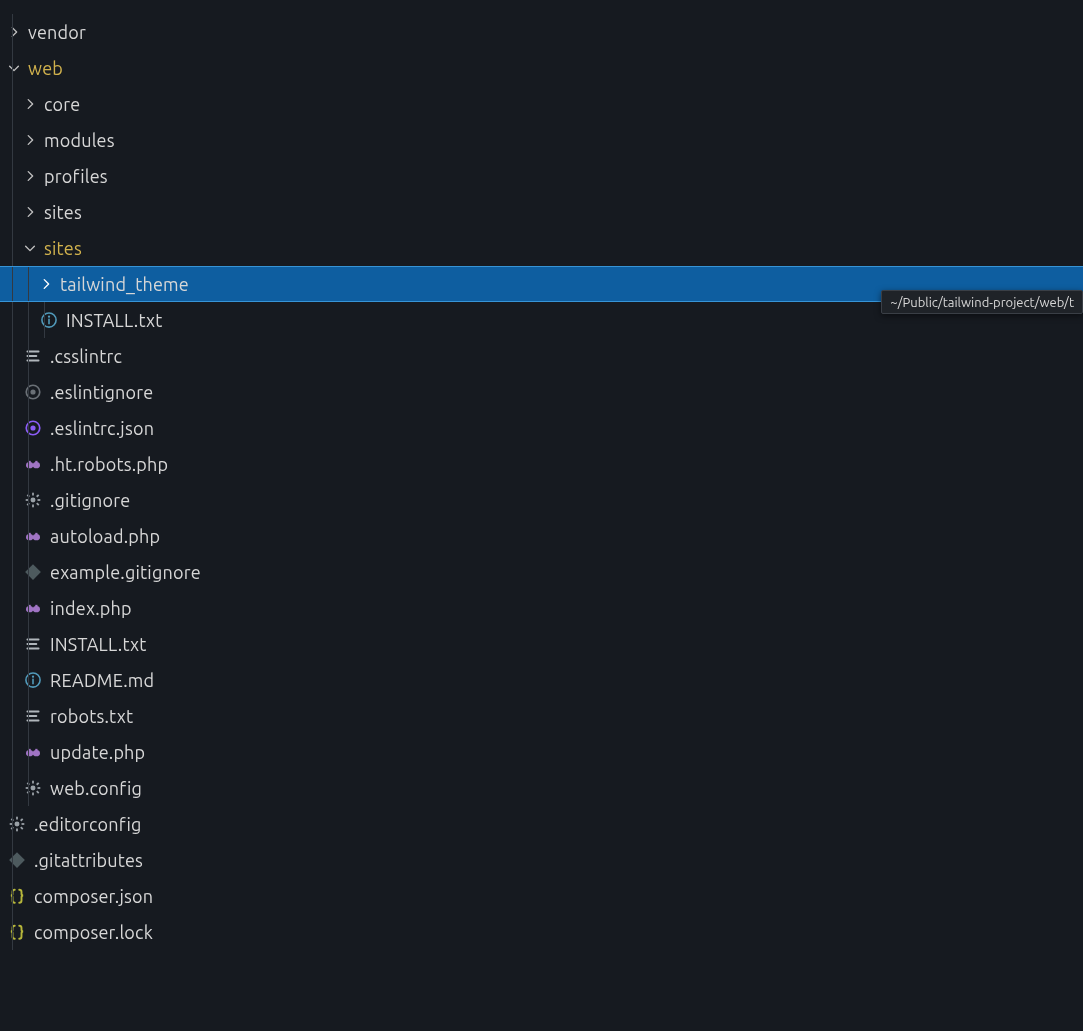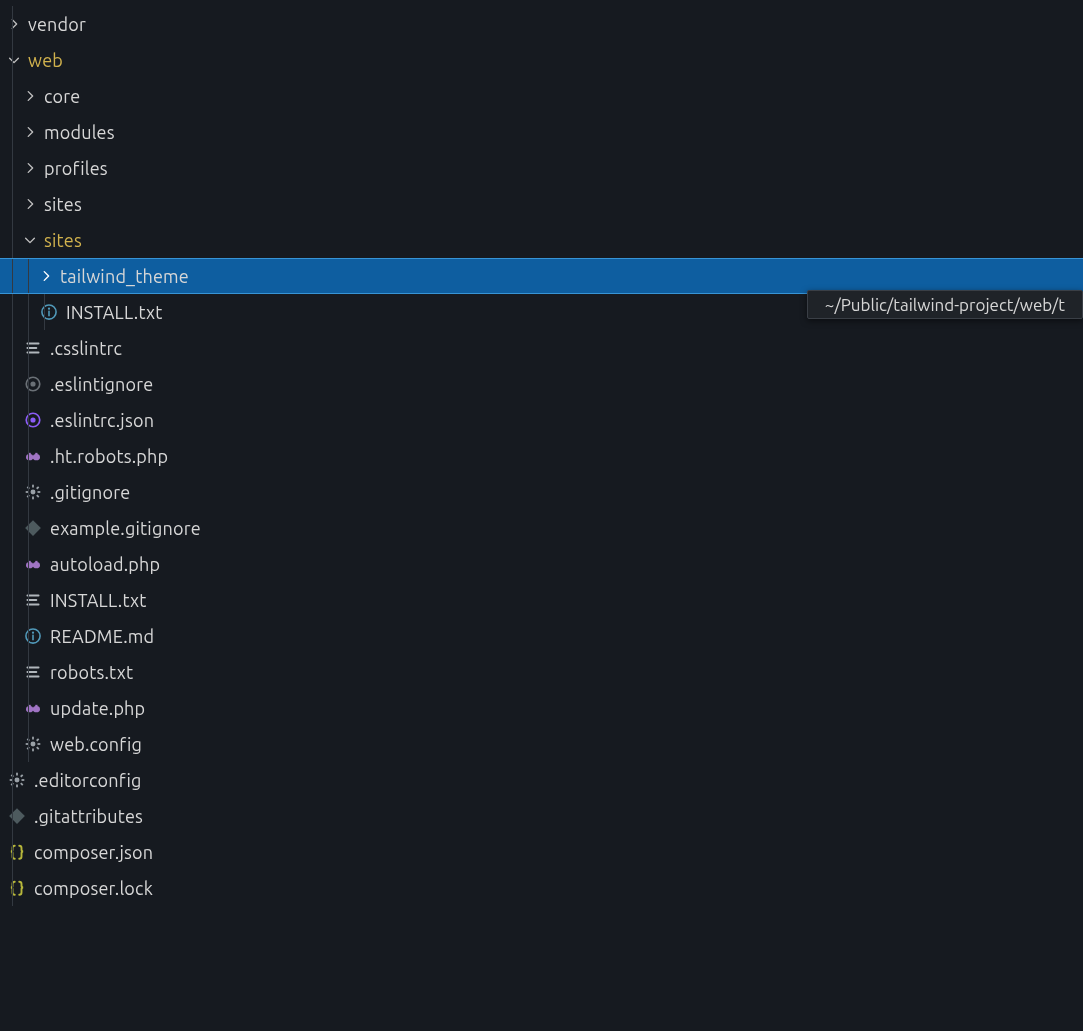--- a/index.html
+++ b/index.html
@@ -8,21 +8,21 @@
     background: #161a20;
     color: #cccccc;
     font-family: "Ubuntu", "Segoe UI", "Helvetica Neue", sans-serif;
     font-size: 18px;
     width: 1083px;
     height: 1031px;
     overflow: hidden;
     position: relative;
   }
   .tree {
-    padding-top: 6px;
+    padding-top: 14px;
     user-select: none;
     text-align: center;
   }
   .row {
     display: flex;
     align-items: center;
     height: 36px;
     line-height: 36px;
     position: relative;
     box-sizing: border-box;
@@ -77,22 +77,22 @@
   svg { display: block; }
 
   
   .tooltip {
     position: absolute;
     top: 290px;
     right: 0;
     background: #1f2328;
     border: 1px solid #3a3f46;
     color: #d7d7d7;
-    font-size: 17px;
-    padding: 4px 17px;
+    font-size: 13px;
+    padding: 4px 8px;
     border-radius: 2px;
     box-shadow: 0 2px 6px rgba(0,0,0,0.5);
     white-space: nowrap;
     overflow: hidden;
     max-width: 295px;
   }
 </style>
 </head>
 <body>
 
@@ -314,43 +314,62 @@
     </div>
     <div class="row file">
       <div class="indent-guides">
         <div class="guide" style="left: 12px;"></div>
         <div class="guide" style="left: 28px;"></div>
       </div>
       <span style="display: inline-block; width: 22px;"></span>
       <span style="display: inline-block; width: 0px;"></span>
       <span class="icon">
         <svg width="18" height="18" viewBox="0 0 16 16">
-          <path fill="#4d5a5e" d="M8 1l7 7-7 7-7-7 7-7z"></path>
-        </svg>
-      </span>
-      <span class="label">example.gitignore</span>
-    </div>
-    <div class="row file">
-      <div class="indent-guides">
-        <div class="guide" style="left: 12px;"></div>
-        <div class="guide" style="left: 28px;"></div>
-      </div>
-      <span style="display: inline-block; width: 22px;"></span>
-      <span style="display: inline-block; width: 0px;"></span>
-      <span class="icon">
-        <svg width="18" height="18" viewBox="0 0 16 16">
           <g fill="#a074c4">
             <ellipse cx="5" cy="9" rx="3.2" ry="2.8"></ellipse>
             <ellipse cx="11" cy="9" rx="3.2" ry="2.8"></ellipse>
             <rect x="4" y="5.2" width="2" height="3"></rect>
             <rect x="10" y="5.2" width="2" height="3"></rect>
           </g>
         </svg>
       </span>
       <span class="label">autoload.php</span>
+    </div>
+    <div class="row file">
+      <div class="indent-guides">
+        <div class="guide" style="left: 12px;"></div>
+        <div class="guide" style="left: 28px;"></div>
+      </div>
+      <span style="display: inline-block; width: 22px;"></span>
+      <span style="display: inline-block; width: 0px;"></span>
+      <span class="icon">
+        <svg width="18" height="18" viewBox="0 0 16 16">
+          <path fill="#4d5a5e" d="M8 1l7 7-7 7-7-7 7-7z"></path>
+        </svg>
+      </span>
+      <span class="label">example.gitignore</span>
+    </div>
+    <div class="row file">
+      <div class="indent-guides">
+        <div class="guide" style="left: 12px;"></div>
+        <div class="guide" style="left: 28px;"></div>
+      </div>
+      <span style="display: inline-block; width: 22px;"></span>
+      <span style="display: inline-block; width: 0px;"></span>
+      <span class="icon">
+        <svg width="18" height="18" viewBox="0 0 16 16">
+          <g fill="#a074c4">
+            <ellipse cx="5" cy="9" rx="3.2" ry="2.8"></ellipse>
+            <ellipse cx="11" cy="9" rx="3.2" ry="2.8"></ellipse>
+            <rect x="4" y="5.2" width="2" height="3"></rect>
+            <rect x="10" y="5.2" width="2" height="3"></rect>
+          </g>
+        </svg>
+      </span>
+      <span class="label">index.php</span>
     </div>
     <div class="row file">
       <div class="indent-guides">
         <div class="guide" style="left: 12px;"></div>
         <div class="guide" style="left: 28px;"></div>
       </div>
       <span style="display: inline-block; width: 22px;"></span>
       <span style="display: inline-block; width: 0px;"></span>
       <span class="icon">
         <svg width="18" height="18" viewBox="0 0 16 16">

